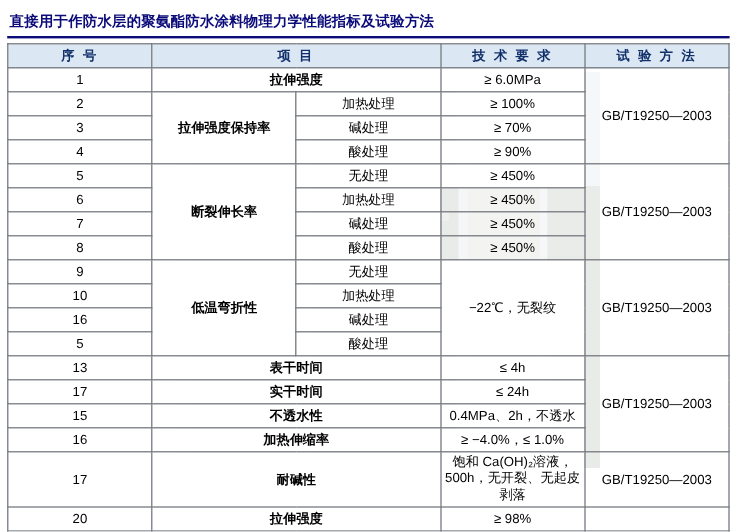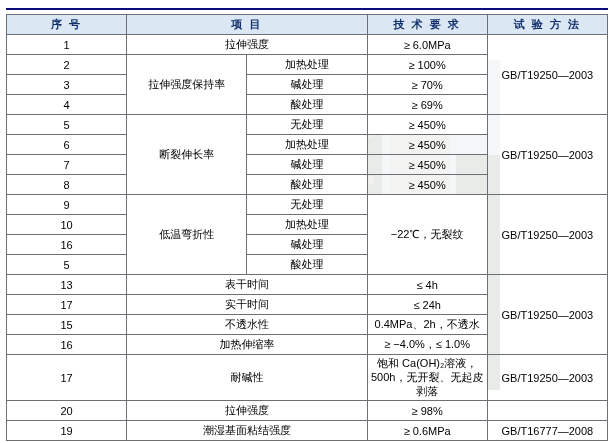--- a/index.html
+++ b/index.html
@@ -70,21 +70,21 @@
   }
   table.main thead th {
     background: #dbe7f3;
     color: #12306b;
     font-weight: bold;
     font-size: 11px;
     letter-spacing: 2px;
     height: 16px;
   }
   td.idx { width: 34px; }
-  td.item { width: 112px; font-weight: normal; }
+  td.item { width: 112px; font-weight: bold; }
   td.sub  { width: 72px; }
   td.req  { }
   td.method { width: 108px; }
   .cell-white { background: #ffffff; }
   .cell-clear { background: transparent; margin-left: 44px; }
   .req-multi { line-height: 1.25; }
 </style>
 </head>
 <body>
 
@@ -105,20 +105,21 @@
   <div class="blk" style="left:120px;top:70px; width:104px;height:8px;"></div>
   <div class="blk" style="left:120px;top:116px;width:104px;height:8px;"></div>
   <div class="blk" style="left:120px;top:162px;width:104px;height:8px;"></div>
   <div class="blk" style="left:120px;top:208px;width:104px;height:8px;"></div>
   <div class="blk" style="left:120px;top:254px;width:104px;height:8px;"></div>
   <div class="blk" style="left:120px;top:300px;width:104px;height:8px;"></div>
 </div>
 
 <div class="wrap">
 
+  <div class="doc-title">直接用于作防水层的聚氨酯防水涂料物理力学性能指标及试验方法</div>
   <div class="title-rule"></div>
 
   <table class="main">
     <thead>
       <tr>
         <th class="idx">序  号</th>
         <th colspan="2">项  目</th>
         <th>技 术 要 求</th>
         <th class="method">试 验 方 法</th>
       </tr>
@@ -141,21 +142,21 @@
 
       <tr>
         <td class="idx cell-white">3</td>
         <td class="sub cell-white">碱处理</td>
         <td class="req cell-white">≥ 70%</td>
       </tr>
 
       <tr>
         <td class="idx cell-white">4</td>
         <td class="sub cell-white">酸处理</td>
-        <td class="req cell-white">≥ 69%</td>
+        <td class="req cell-white">≥ 90%</td>
       </tr>
 
       <tr>
         <td class="idx cell-white">5</td>
         <td class="item cell-white" rowspan="4">断裂伸长率</td>
         <td class="sub cell-white">无处理</td>
         <td class="req cell-white">≥ 450%</td>
         <td class="method cell-clear" rowspan="4">GB/T19250—2003</td>
       </tr>
 

